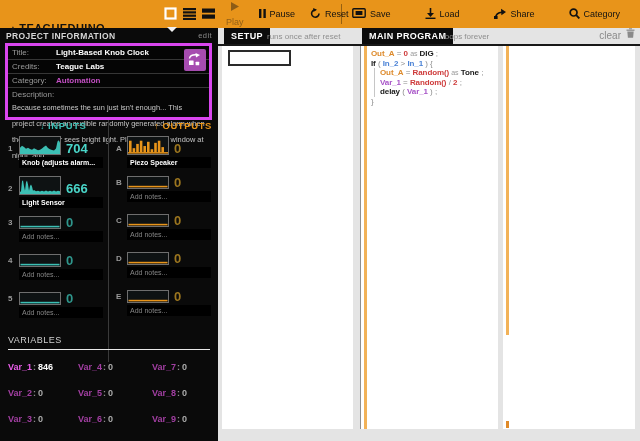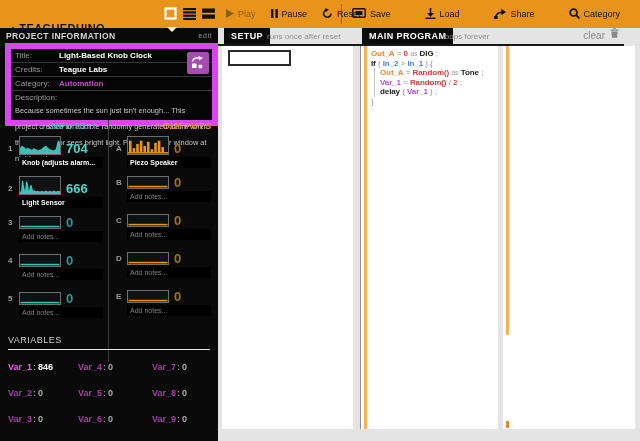--- a/index.html
+++ b/index.html
@@ -14,27 +14,27 @@
   .logo-tri{font-size:10px;margin-right:1px;}
   .view-icons{position:absolute;left:164px;top:7px;display:flex;gap:6px;}
   .vicon{width:13px;height:13px;display:inline-block;}
   .vicon svg{display:block;}
   .view-pointer{position:absolute;left:167px;top:27px;width:0;height:0;
     border-left:5px solid transparent;border-right:5px solid transparent;border-top:5px solid #f2f2f2;}
   .grp{position:absolute;top:0;height:28px;display:flex;align-items:center;}
   .grp-playback{left:226px;gap:15px;}
   .grp-file{left:352px;gap:34px;}
   .tb-btn{display:flex;align-items:center;gap:4px;font-size:9px;color:#111;cursor:pointer;white-space:nowrap;}
-  .tb-btn.dim{opacity:0.42;}
+  .tb-btn.dim{opacity:0.42;flex-direction:column;}
   .tb-divider{position:absolute;left:341px;top:4px;width:1px;height:20px;background:rgba(0,0,0,0.35);}
   
   .sidebar{position:absolute;left:0;top:28px;width:218px;height:413px;background:#0a0a0a;}
   .proj-head{position:absolute;top:3px;left:6px;right:6px;color:#d6d6d6;font-size:8.5px;font-weight:bold;letter-spacing:0.4px;}
   .edit-link{float:right;color:#8a8a8a;font-size:7.5px;font-weight:normal;cursor:pointer;}
-  .proj-box{position:absolute;top:15px;left:5px;width:201px;height:71px;border:6px solid #d946ef;background:#050505;}
+  .proj-box{position:absolute;top:15px;left:5px;width:201px;height:71px;border:3px solid #d946ef;background:#050505;}
   .badge{position:absolute;right:3px;top:3px;width:22px;height:22px;background:#A64CB0;border-radius:2px;display:flex;align-items:center;justify-content:center;cursor:pointer;}
   .prow{display:flex;padding:2px 4px;border-bottom:1px solid #363636;}
   .plabel{width:44px;color:#9a9a9a;font-size:8px;flex-shrink:0;}
   .pval{color:#fff;font-size:8px;font-weight:bold;}
   .pval.cat{color:#C24FC2;}
   .pdesc-label{color:#9a9a9a;font-size:8px;padding:2px 4px 0;}
   .pdesc{color:#c7c7c7;font-size:7.4px;line-height:16px;padding:1px 4px;overflow:hidden;}
   .io-heads{position:absolute;top:92px;left:8px;right:6px;display:flex;}
   .io-head{font-size:9.5px;font-weight:bold;letter-spacing:0.6px;margin-left:32px;}
   .io-head.in{width:107px;color:#3CBFB4;}
@@ -64,21 +64,21 @@
   .vars-head{position:absolute;top:307px;left:8px;right:8px;color:#cfcfcf;font-size:9px;letter-spacing:0.5px;border-bottom:1px solid #e8e8e8;padding-bottom:4px;}
   #vars-grid{position:absolute;top:326px;left:8px;right:2px;display:grid;grid-template-rows:repeat(3,26px);grid-auto-flow:column;grid-template-columns:70px 74px auto;align-items:center;}
   .var-item{font-size:9px;font-weight:bold;}
   .var-name{color:#A23FA2;}
   .var-item.act .var-name{color:#E95FE9;}
   .var-colon{color:#8a8a8a;margin:0 2px 0 1px;}
   .var-val{color:#ababab;}
   .var-item.act .var-val{color:#fff;}
   
   .main{position:absolute;left:218px;top:28px;width:422px;height:413px;background:#e4e4e4;}
-  .main-head{position:absolute;left:0;right:16px;top:0;height:16px;border-bottom:2px solid #181818;}
+  .main-head{position:absolute;left:0;right:0;top:0;height:16px;border-bottom:2px solid #181818;}
   .mh-label{position:absolute;bottom:0;background:#0c0c0c;color:#fff;font-size:9px;font-weight:bold;letter-spacing:0.4px;padding:3px 7px;}
   .mh-setup{left:6px;}
   .mh-program{left:144px;}
   .mh-caption{position:absolute;bottom:3px;color:#8f8f8f;font-size:8px;}
   .cap-setup{left:49px;}
   .cap-program{left:225px;}
   .clear-link{position:absolute;bottom:3px;right:19px;color:#8a8a8a;font-size:10px;cursor:pointer;}
   .trash{position:absolute;bottom:2px;right:5px;cursor:pointer;}
   .panel{position:absolute;top:18px;height:383px;background:#fff;}
   .setup-panel{left:4px;width:131px;}

